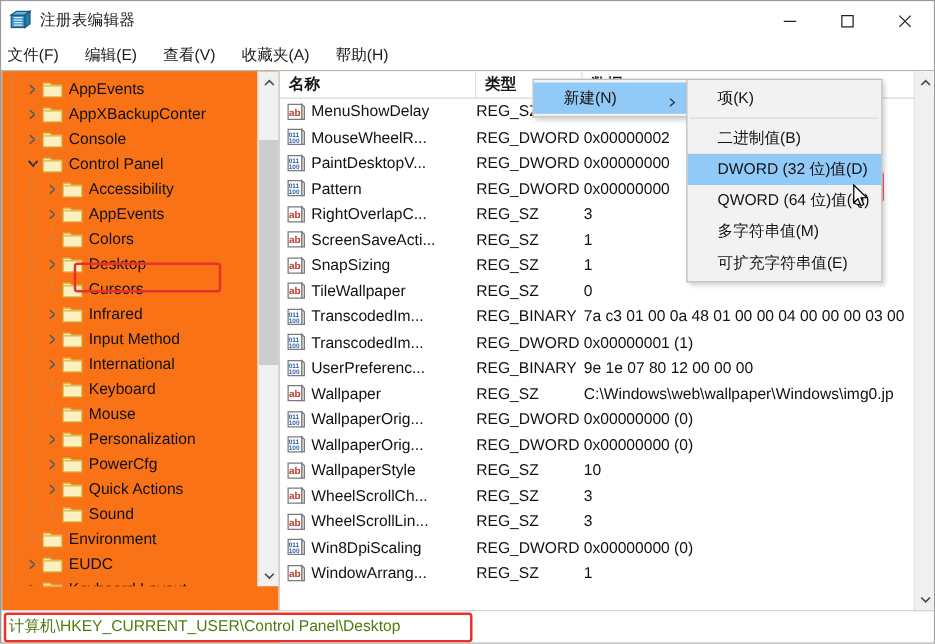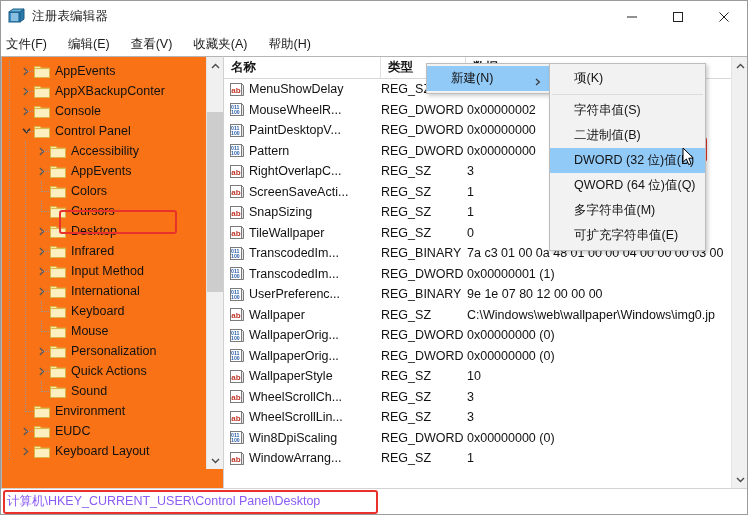--- a/index.html
+++ b/index.html
@@ -281,21 +281,21 @@
   
   .statusbar {
     position: absolute;
     left: 0; bottom: 0;
     width: 748px; height: 26px;
     background: #ffffff;
     border-top: 1px solid #d3d3d3;
     display: flex; align-items: center;
     padding-left: 6px;
     font-size: 12.5px;
-    color: #8b5cf6;
+    color: #4d7c0f;
     white-space: nowrap;
   }
 </style>
 </head>
 <body>
 
 <div class="window">
 
   <div class="titlebar">
     <span class="title-icon">
@@ -485,20 +485,43 @@
             <span class="tlabel">Colors</span>
           </div>
           <div class="tnode">
             <span class="tw">
               <span class="dotline"></span>
             </span>
             <span class="tw">
               <span class="dotline"></span>
             </span>
             <span class="tw">
+              <span class="chev">
+                <svg width="8" height="9" viewBox="0 0 8 9">
+                  <path d="M1.8 1 L5.6 4.5 L1.8 8" stroke="#585858" stroke-width="1.3" fill="none"></path>
+                </svg>
+              </span>
+              <span class="dotdash"></span>
+            </span>
+            <span class="folder">
+              <svg width="16" height="14" viewBox="0 0 16 14">
+                <path d="M0.5 2.5 h5.5 l1.4 1.6 h8.1 v9.4 h-15 Z" fill="#fde8a0" stroke="#d8b64a" stroke-width="1"></path>
+                <path d="M0.5 4.6 h15 v8.9 h-15 Z" fill="#fdf0c0" stroke="#d8b64a" stroke-width="1"></path>
+              </svg>
+            </span>
+            <span class="tlabel">Desktop</span>
+          </div>
+          <div class="tnode">
+            <span class="tw">
+              <span class="dotline"></span>
+            </span>
+            <span class="tw">
+              <span class="dotline"></span>
+            </span>
+            <span class="tw">
               <span class="dothalf"></span>
               <span class="dotdash"></span>
             </span>
             <span class="folder">
               <svg width="16" height="14" viewBox="0 0 16 14">
                 <path d="M0.5 2.5 h5.5 l1.4 1.6 h8.1 v9.4 h-15 Z" fill="#fde8a0" stroke="#d8b64a" stroke-width="1"></path>
                 <path d="M0.5 4.6 h15 v8.9 h-15 Z" fill="#fdf0c0" stroke="#d8b64a" stroke-width="1"></path>
               </svg>
             </span>
             <span class="tlabel">Cursors</span>
@@ -517,43 +540,20 @@
                 </svg>
               </span>
               <span class="dotdash"></span>
             </span>
             <span class="folder">
               <svg width="16" height="14" viewBox="0 0 16 14">
                 <path d="M0.5 2.5 h5.5 l1.4 1.6 h8.1 v9.4 h-15 Z" fill="#fde8a0" stroke="#d8b64a" stroke-width="1"></path>
                 <path d="M0.5 4.6 h15 v8.9 h-15 Z" fill="#fdf0c0" stroke="#d8b64a" stroke-width="1"></path>
               </svg>
             </span>
-            <span class="tlabel">Desktop</span>
-          </div>
-          <div class="tnode">
-            <span class="tw">
-              <span class="dotline"></span>
-            </span>
-            <span class="tw">
-              <span class="dotline"></span>
-            </span>
-            <span class="tw">
-              <span class="chev">
-                <svg width="8" height="9" viewBox="0 0 8 9">
-                  <path d="M1.8 1 L5.6 4.5 L1.8 8" stroke="#585858" stroke-width="1.3" fill="none"></path>
-                </svg>
-              </span>
-              <span class="dotdash"></span>
-            </span>
-            <span class="folder">
-              <svg width="16" height="14" viewBox="0 0 16 14">
-                <path d="M0.5 2.5 h5.5 l1.4 1.6 h8.1 v9.4 h-15 Z" fill="#fde8a0" stroke="#d8b64a" stroke-width="1"></path>
-                <path d="M0.5 4.6 h15 v8.9 h-15 Z" fill="#fdf0c0" stroke="#d8b64a" stroke-width="1"></path>
-              </svg>
-            </span>
             <span class="tlabel">Infrared</span>
           </div>
           <div class="tnode">
             <span class="tw">
               <span class="dotline"></span>
             </span>
             <span class="tw">
               <span class="dotline"></span>
             </span>
             <span class="tw">
@@ -648,20 +648,43 @@
               </span>
               <span class="dotdash"></span>
             </span>
             <span class="folder">
               <svg width="16" height="14" viewBox="0 0 16 14">
                 <path d="M0.5 2.5 h5.5 l1.4 1.6 h8.1 v9.4 h-15 Z" fill="#fde8a0" stroke="#d8b64a" stroke-width="1"></path>
                 <path d="M0.5 4.6 h15 v8.9 h-15 Z" fill="#fdf0c0" stroke="#d8b64a" stroke-width="1"></path>
               </svg>
             </span>
             <span class="tlabel">Personalization</span>
+          </div>
+          <div class="tnode">
+            <span class="tw">
+              <span class="dotline"></span>
+            </span>
+            <span class="tw">
+              <span class="dotline"></span>
+            </span>
+            <span class="tw">
+              <span class="chev">
+                <svg width="8" height="9" viewBox="0 0 8 9">
+                  <path d="M1.8 1 L5.6 4.5 L1.8 8" stroke="#585858" stroke-width="1.3" fill="none"></path>
+                </svg>
+              </span>
+              <span class="dotdash"></span>
+            </span>
+            <span class="folder">
+              <svg width="16" height="14" viewBox="0 0 16 14">
+                <path d="M0.5 2.5 h5.5 l1.4 1.6 h8.1 v9.4 h-15 Z" fill="#fde8a0" stroke="#d8b64a" stroke-width="1"></path>
+                <path d="M0.5 4.6 h15 v8.9 h-15 Z" fill="#fdf0c0" stroke="#d8b64a" stroke-width="1"></path>
+              </svg>
+            </span>
+            <span class="tlabel">PowerCfg</span>
           </div>
           <div class="tnode">
             <span class="tw">
               <span class="dotline"></span>
             </span>
             <span class="tw">
               <span class="dotline"></span>
             </span>
             <span class="tw">
               <span class="chev">
@@ -1055,23 +1078,20 @@
           </svg></span>
       </div>
     </div>
 
   <div class="ctx ctx-sub" id="ctxsub">
       <div class="ci">
         <span>项(K)</span>
       </div>
       <div class="sep"></div>
       <div class="ci">
-        <span>字符串值(S)</span>
-      </div>
-      <div class="ci">
         <span>二进制值(B)</span>
       </div>
       <div class="ci sel">
         <span>DWORD (32 位)值(D)</span>
       </div>
       <div class="ci">
         <span>QWORD (64 位)值(Q)</span>
       </div>
       <div class="ci">
         <span>多字符串值(M)</span>

